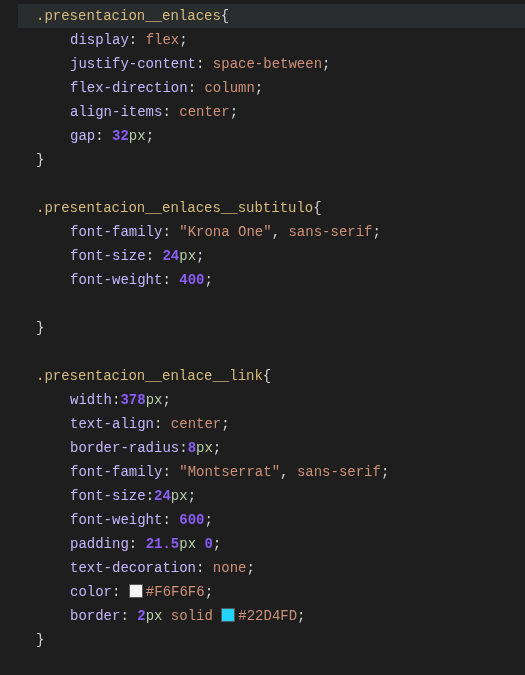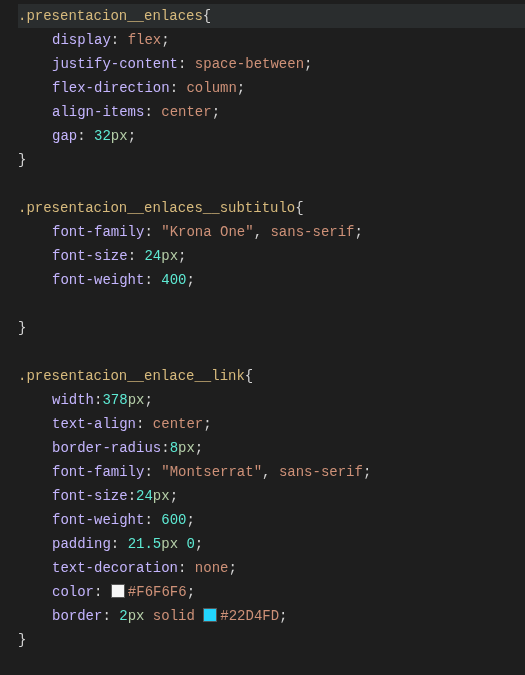--- a/index.html
+++ b/index.html
@@ -14,31 +14,32 @@
     height: 675px;
     overflow: hidden;
   }
   .editor {
     padding: 4px 0 4px 18px;
     white-space: pre;
   }
   .line {
     display: block;
     height: 24px;
+    padding-left: 18px;
   }
   .line.hl {
     background: #2a2d2e;
   }
   .selector { color: #d7ba7d; }
   .brace { color: #d4d4d4; }
   .prop { color: #c4b5fd; }
   .colon { color: #d4d4d4; }
   .semi { color: #d4d4d4; }
   .value { color: #ce9178; }
-  .num { color: #5eead4; }
+  .num { color: #8b5cf6; font-weight: bold; }
   .unit { color: #b5cea8; }
   .string { color: #ce9178; }
   .swatch {
     display: inline-block;
     width: 12px;
     height: 12px;
     border: 1px solid #555;
     vertical-align: -2px;
     margin-right: 3px;
   }

